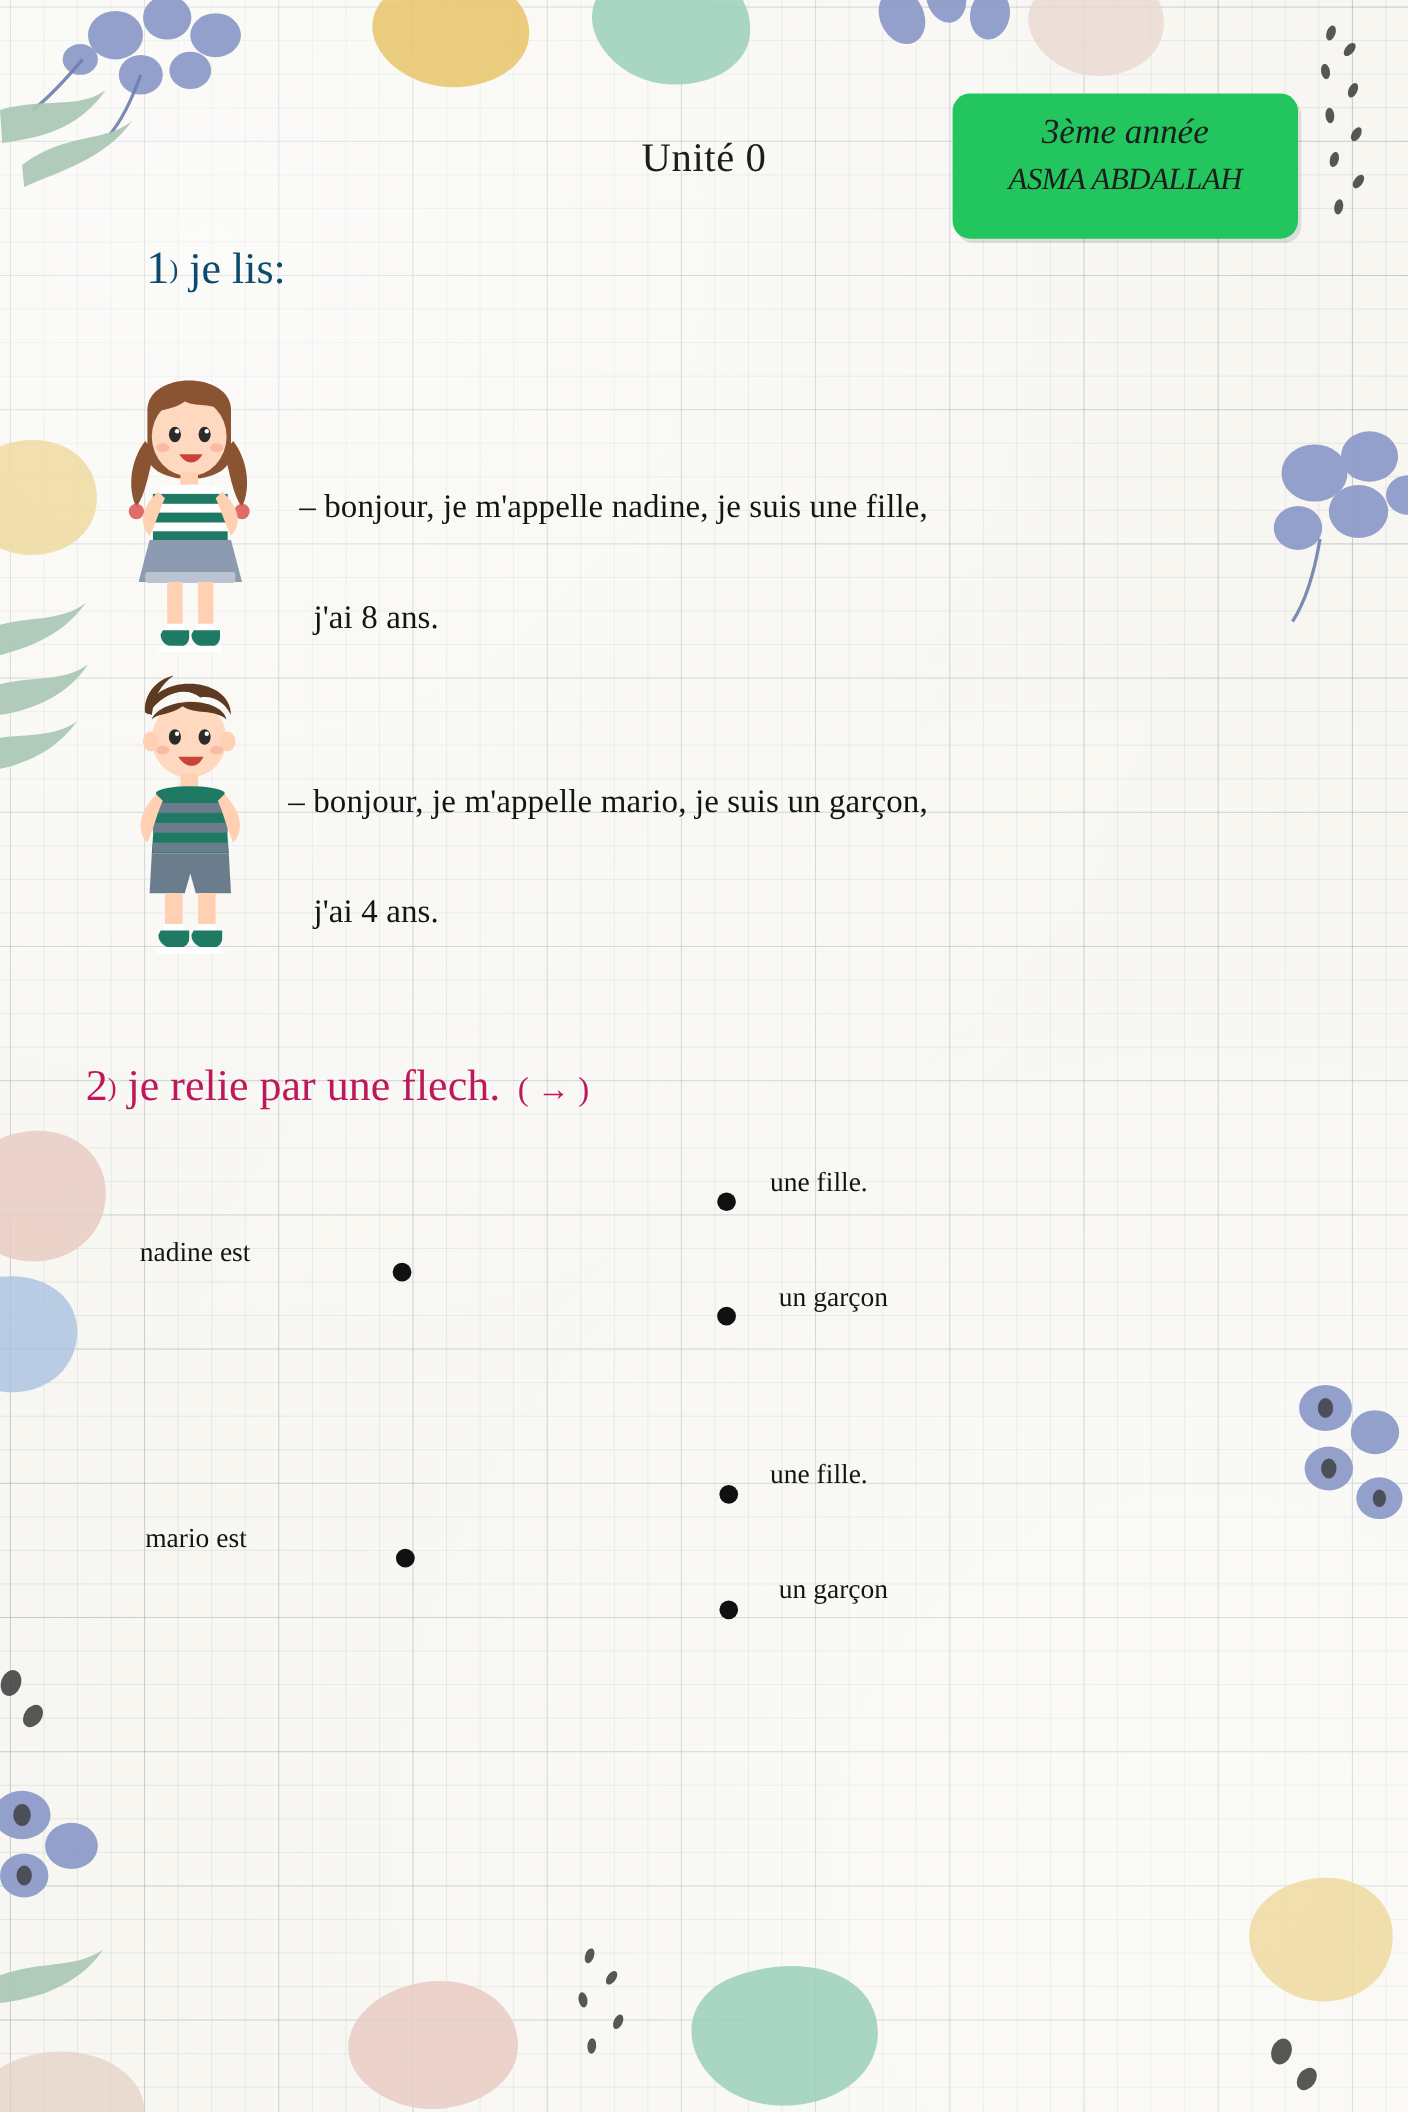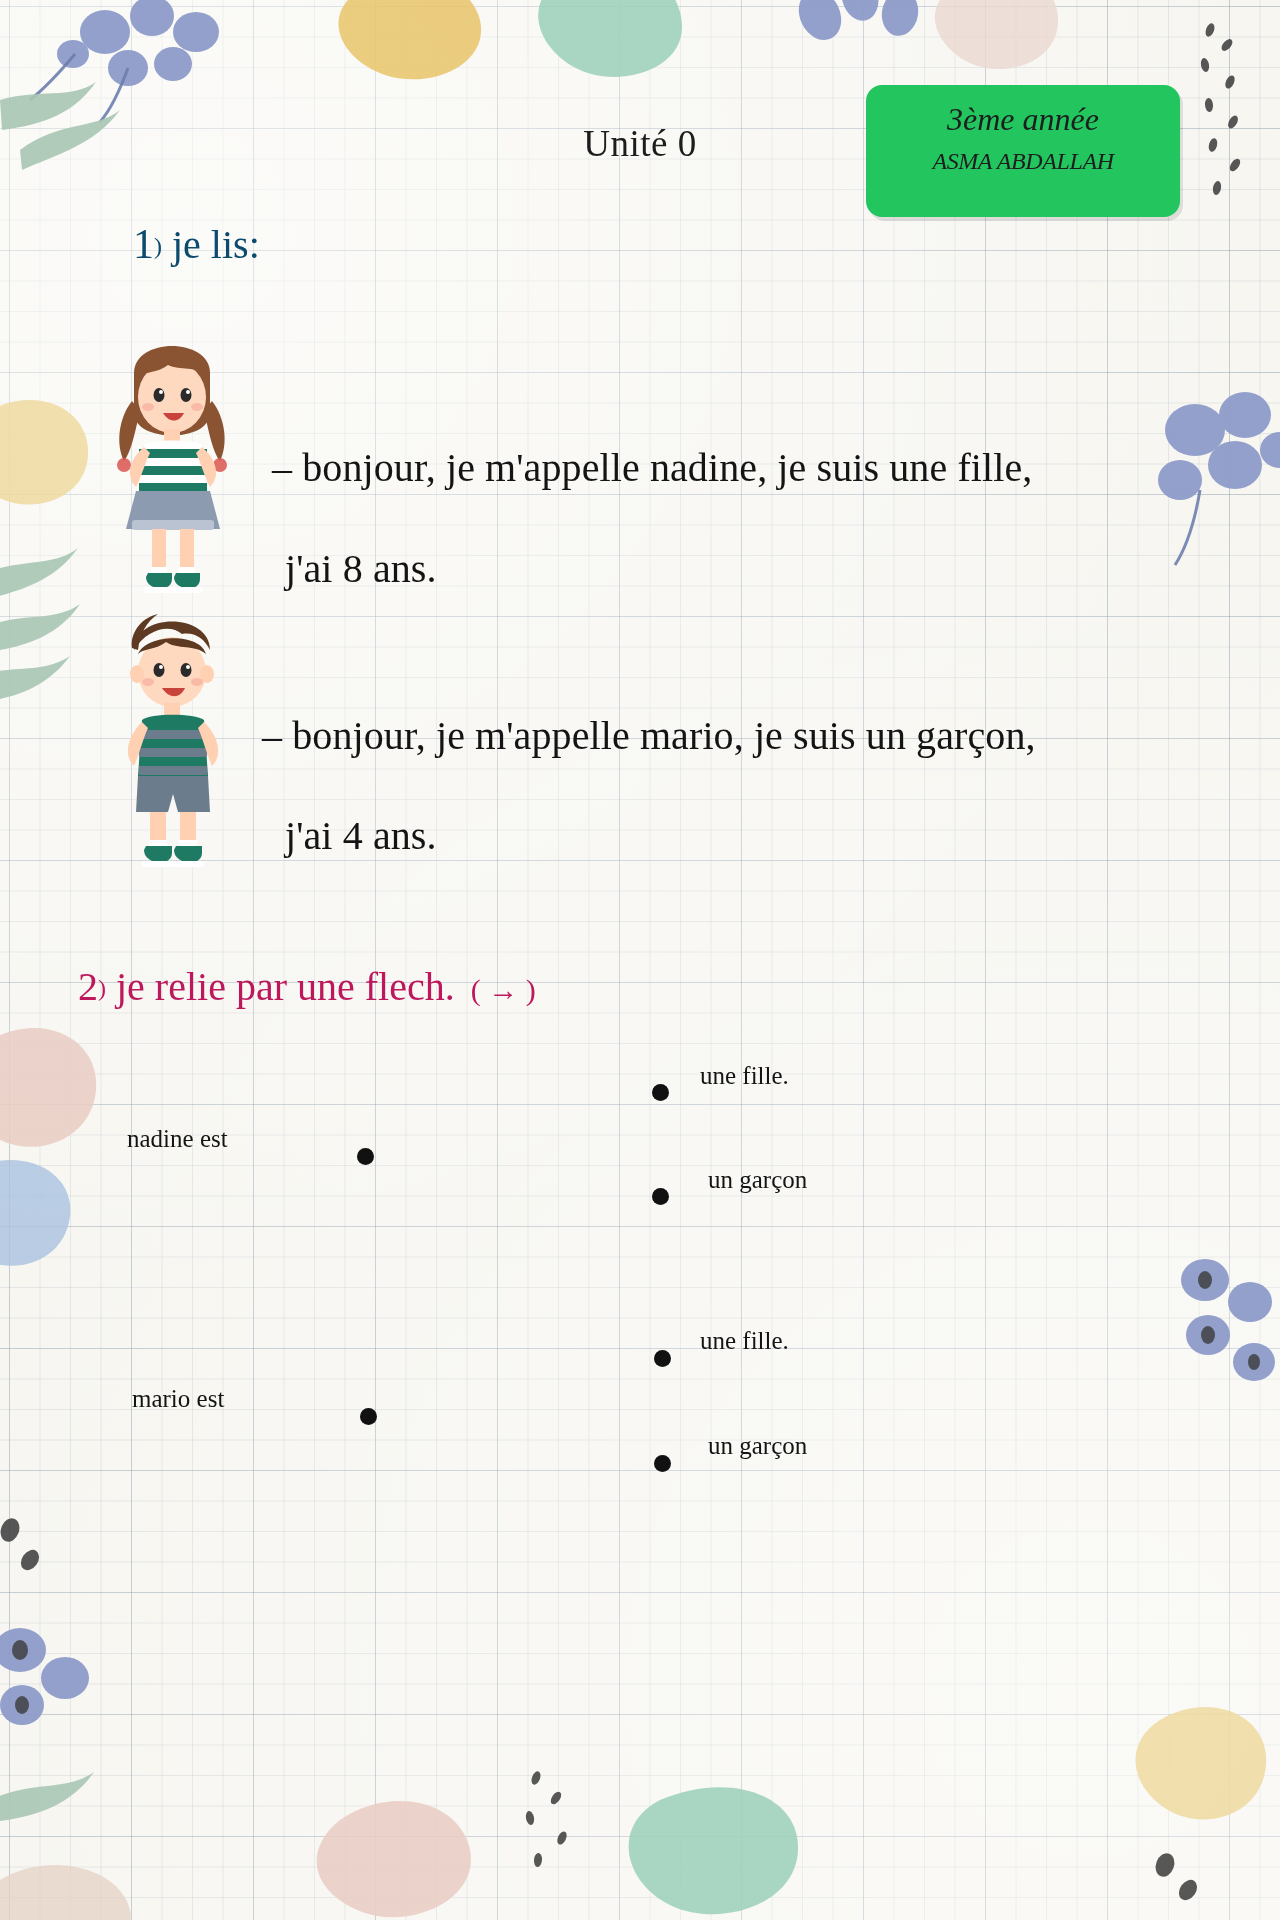--- a/index.html
+++ b/index.html
@@ -89,39 +89,39 @@
     text-align: center;
     padding-top: 16px;
     box-sizing: border-box;
     font-style: italic;
   }
   .badge .grade {
     font-size: 32px;
     color: #1d1d1d;
   }
   .badge .author {
-    font-size: 24px;
+    font-size: 28px;
     color: #1d1d1d;
     margin-top: 10px;
     letter-spacing: -0.4px;
   }
 
   .q1 {
     position: absolute;
     left: 133px;
     top: 220px;
     font-size: 40px;
     color: #0c4a6e;
   }
   .q1 .num { font-size: 42px; }
   .q1 .sub { font-size: 24px; vertical-align: 4px; }
 
   .line-text {
     position: absolute;
-    font-size: 40px;
+    font-size: 30px;
     color: #141414;
     letter-spacing: 0.1px;
     white-space: nowrap;
   }
 
   .dialog1-l1 { left: 272px; top: 444px; }
   .dialog1-l2 { left: 285px; top: 545px; }
   .dialog2-l1 { left: 262px; top: 712px; }
   .dialog2-l2 { left: 285px; top: 812px; }
 

